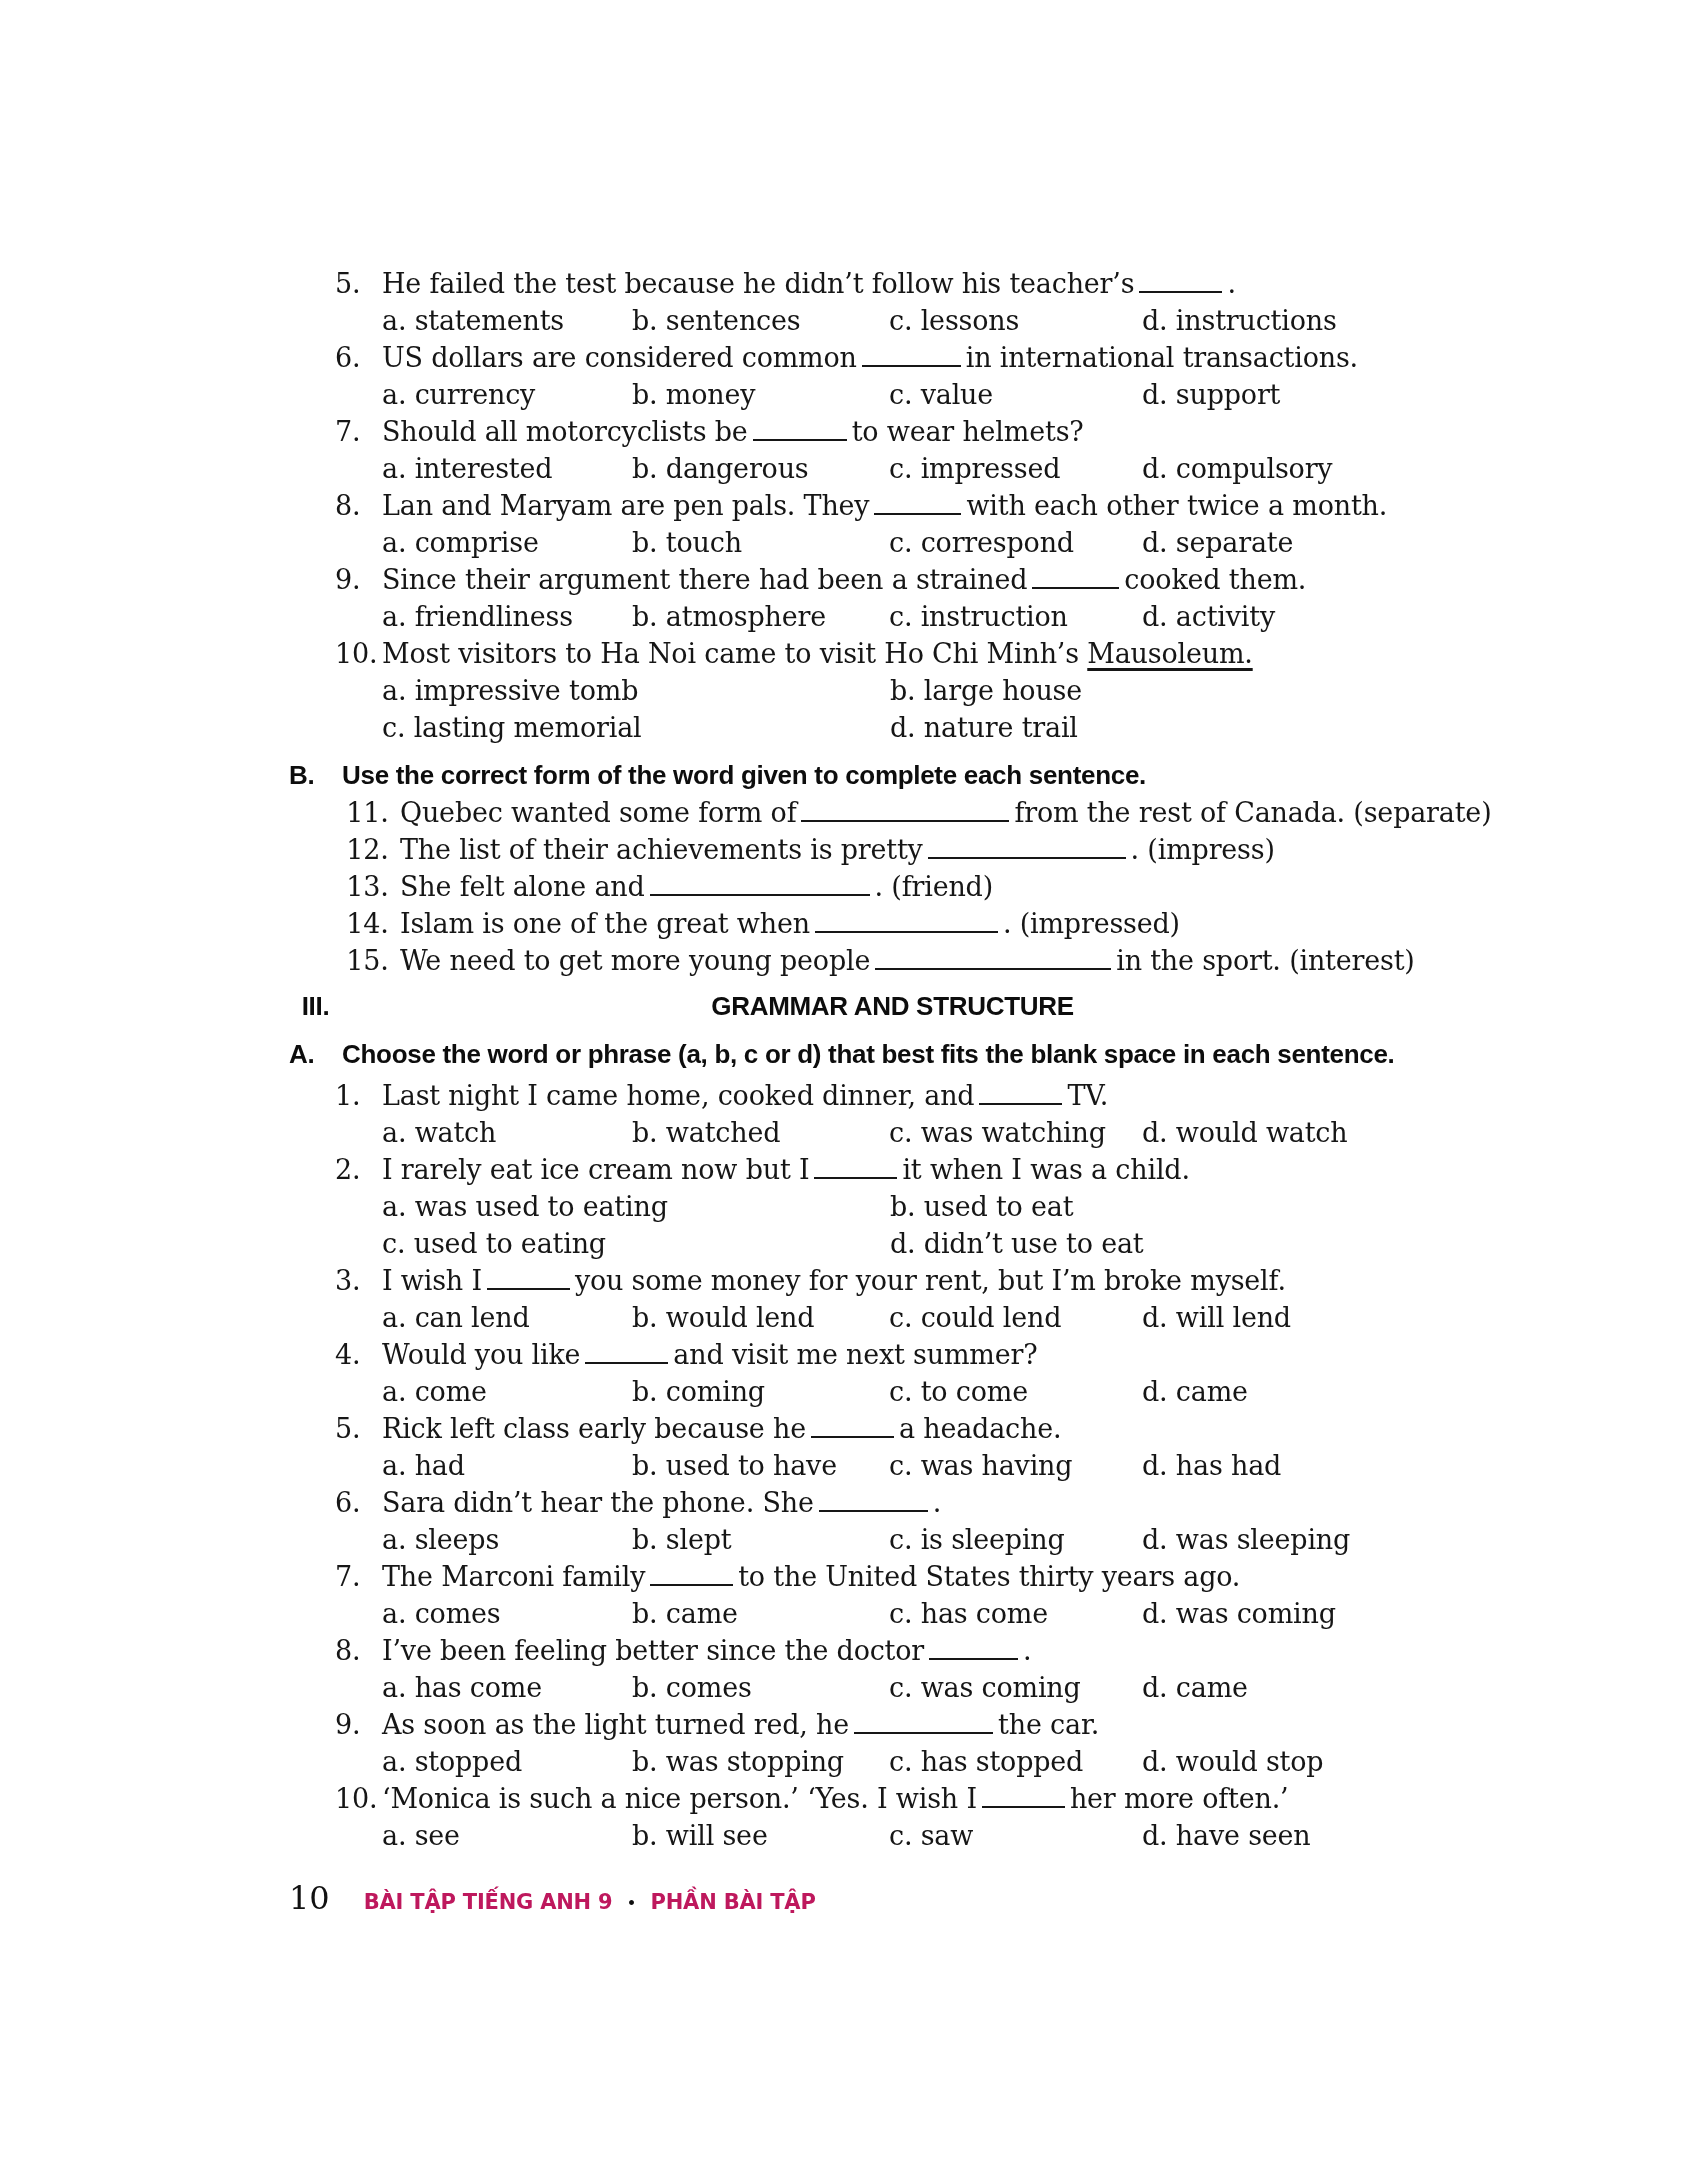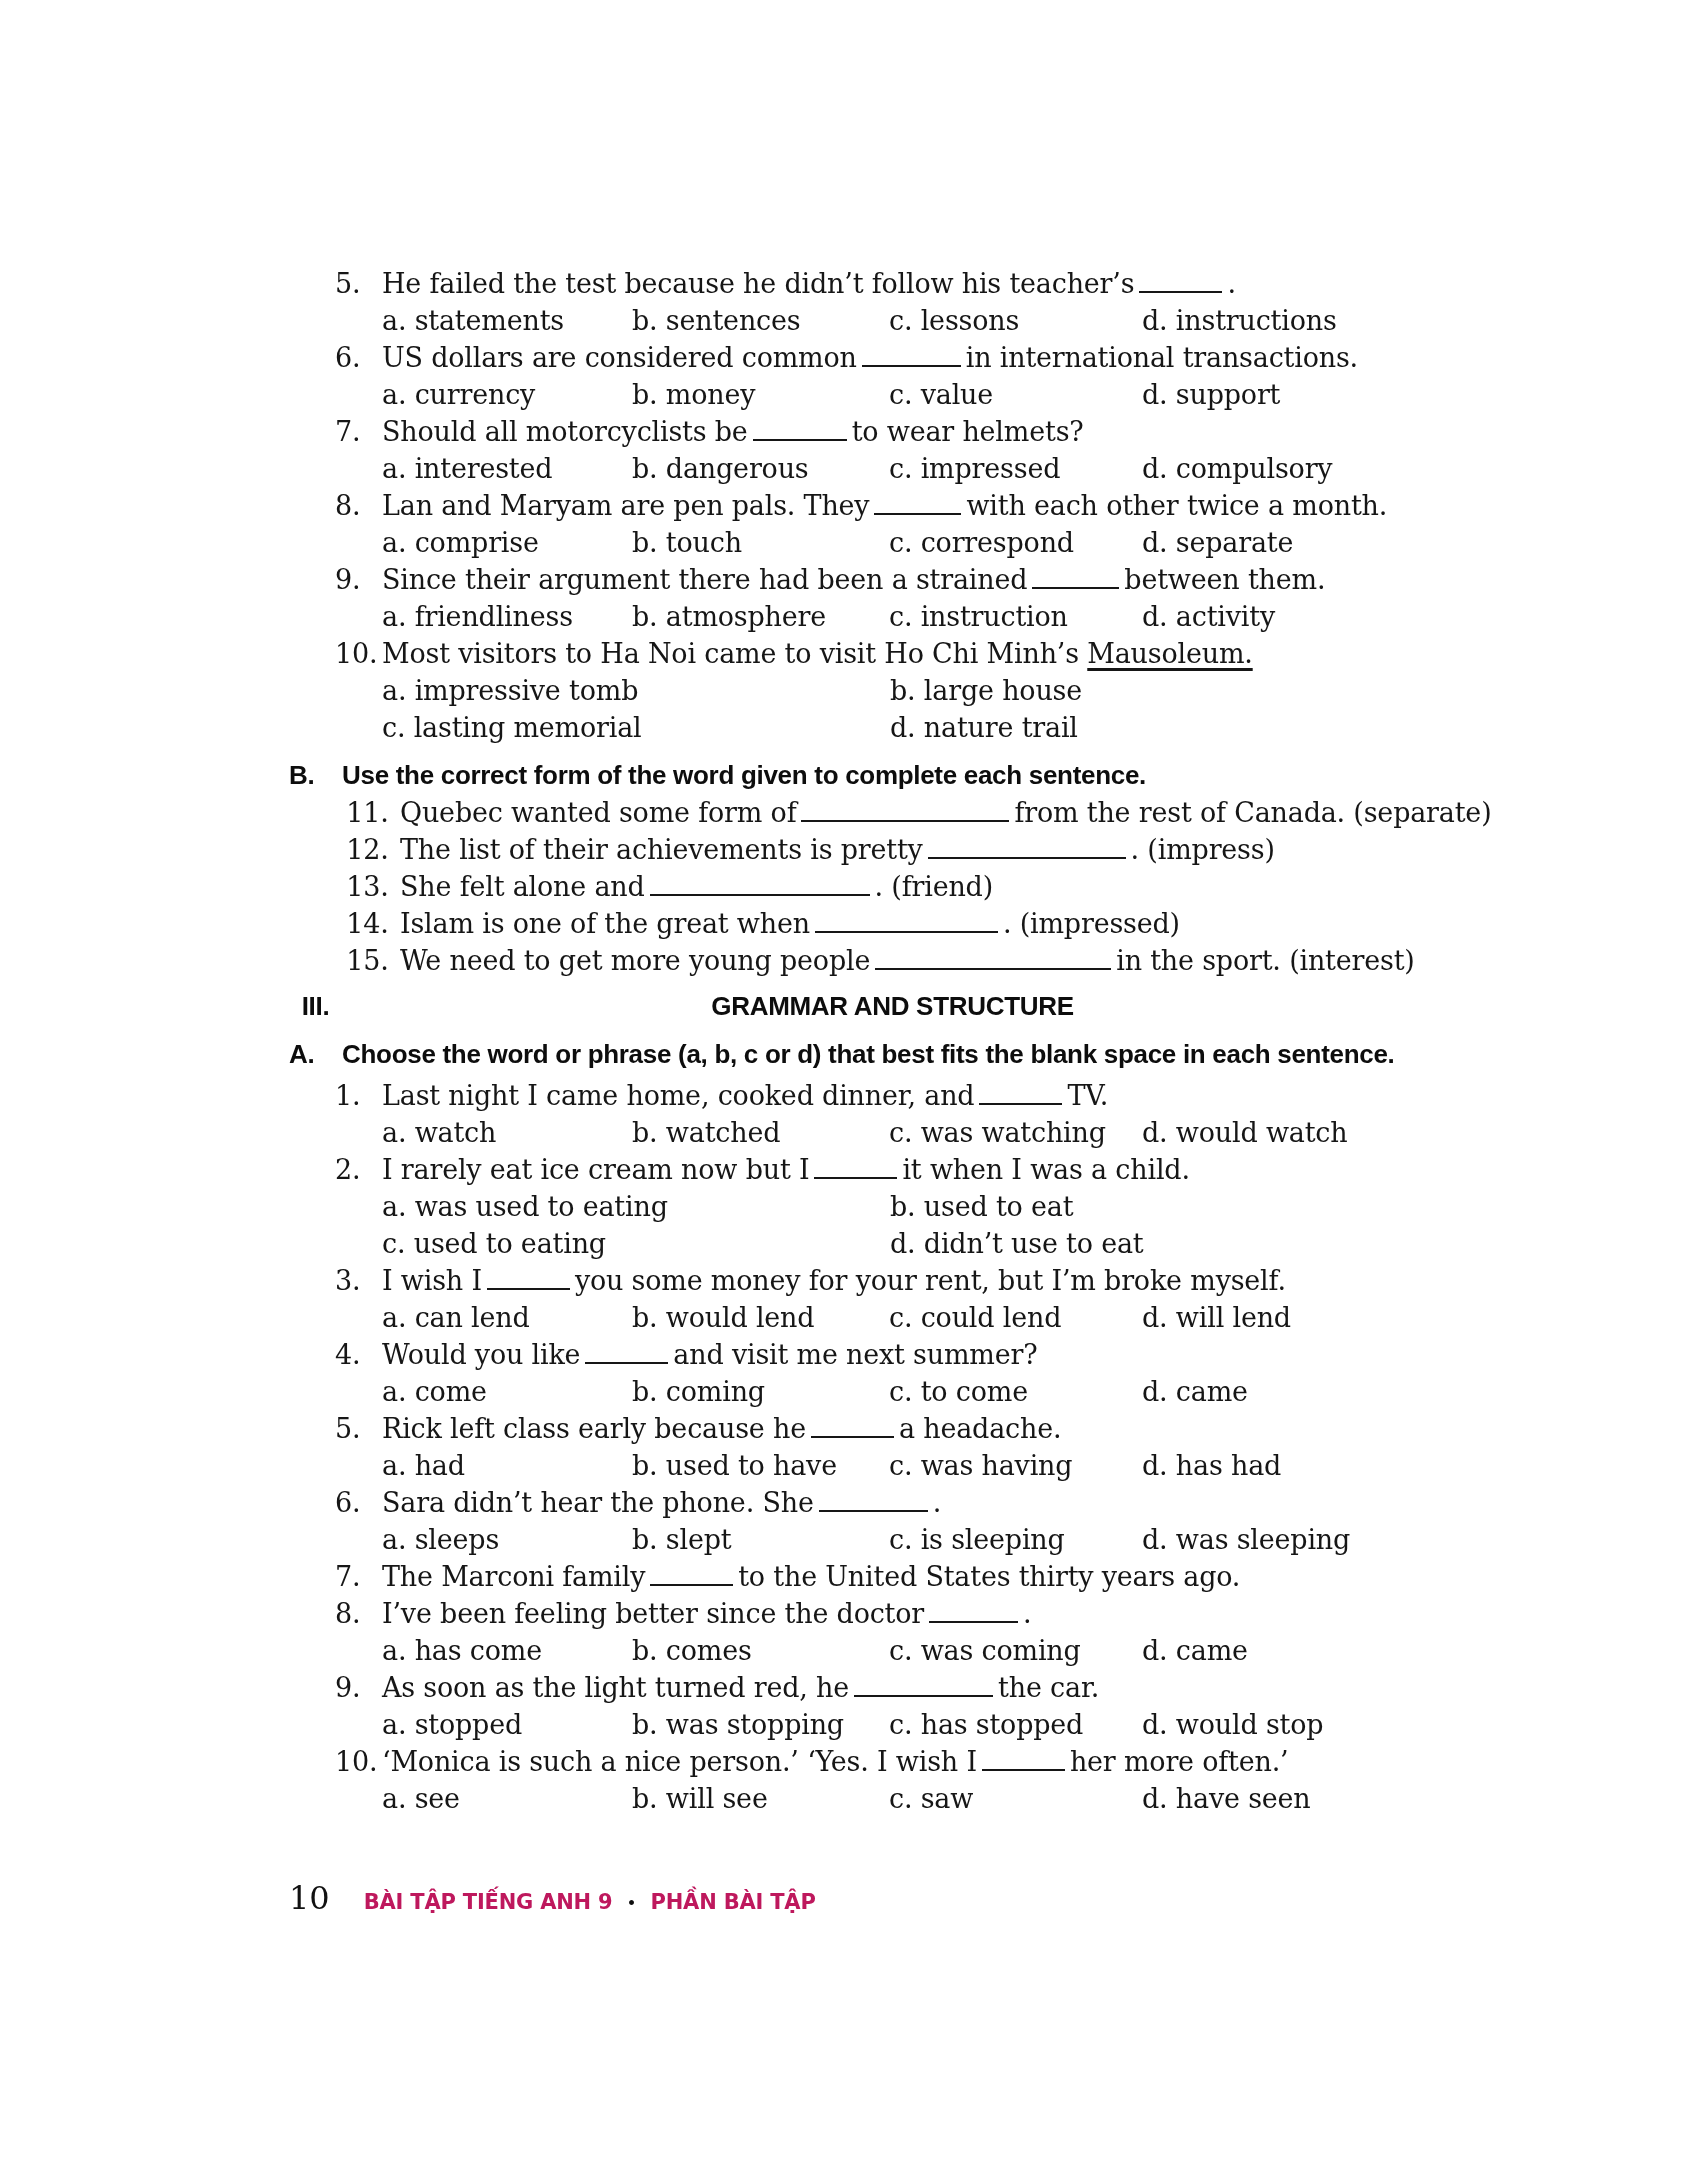--- a/index.html
+++ b/index.html
@@ -115,21 +115,21 @@
     </div>
     <div class="row opts">
       <span class="col ca">a. comprise</span>
       <span class="col cb">b. touch</span>
       <span class="col cc">c. correspond</span>
       <span class="col cd">d. separate</span>
     </div>
 
     <div class="row q">
       <span class="qnum">9.</span>
-      <span class="qtext"><span>Since their argument there had been a strained</span><span class="blank" style="width:87px"></span><span>between them.</span></span>
+      <span class="qtext"><span>Since their argument there had been a strained</span><span class="blank" style="width:87px"></span><span>cooked them.</span></span>
     </div>
     <div class="row opts">
       <span class="col ca">a. friendliness</span>
       <span class="col cb">b. atmosphere</span>
       <span class="col cc">c. instruction</span>
       <span class="col cd">d. activity</span>
     </div>
 
     <div class="row q">
       <span class="qnum">10.</span>
@@ -244,20 +244,26 @@
     <div class="row opts">
       <span class="col ca">a. sleeps</span>
       <span class="col cb">b. slept</span>
       <span class="col cc">c. is sleeping</span>
       <span class="col cd">d. was sleeping</span>
     </div>
 
     <div class="row q">
       <span class="qnum">7.</span>
       <span class="qtext"><span>The Marconi family</span><span class="blank" style="width:83px"></span><span>to the United States thirty years ago.</span></span>
+    </div>
+    <div class="row opts">
+      <span class="col ca">a. comes</span>
+      <span class="col cb">b. came</span>
+      <span class="col cc">c. has come</span>
+      <span class="col cd">d. was coming</span>
     </div>
 
     <div class="row q">
       <span class="qnum">8.</span>
       <span class="qtext"><span>I’ve been feeling better since the doctor</span><span class="blank" style="width:89px"></span><span>.</span></span>
     </div>
     <div class="row opts">
       <span class="col ca">a. has come</span>
       <span class="col cb">b. comes</span>
       <span class="col cc">c. was coming</span>

